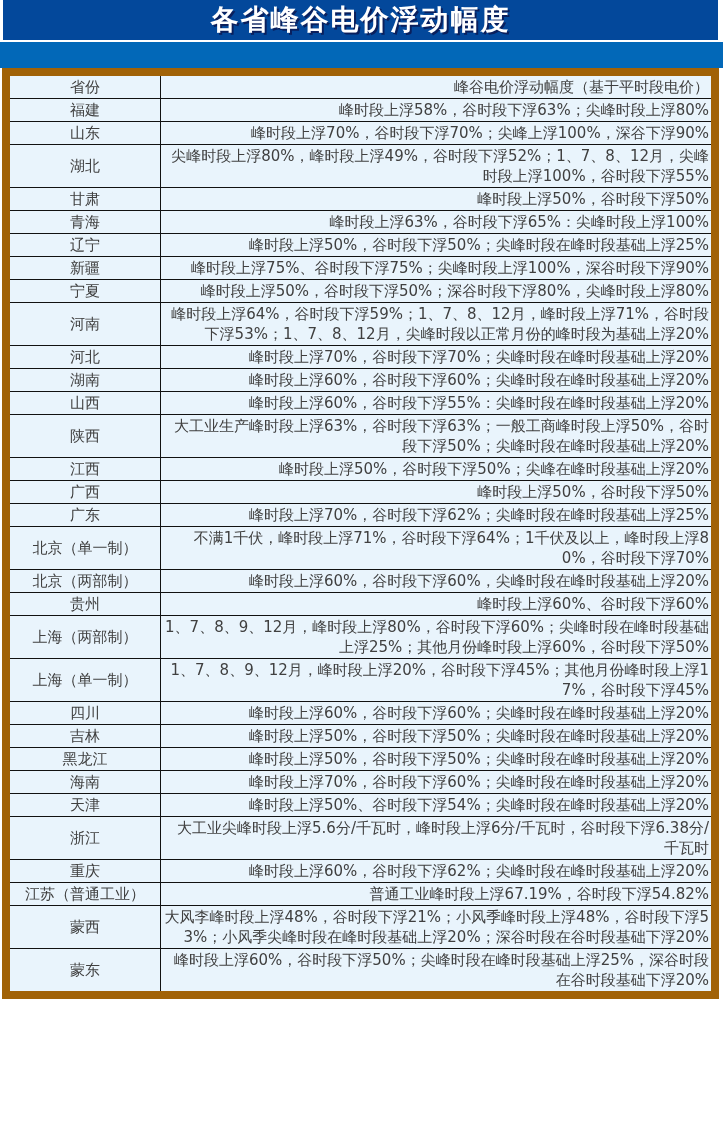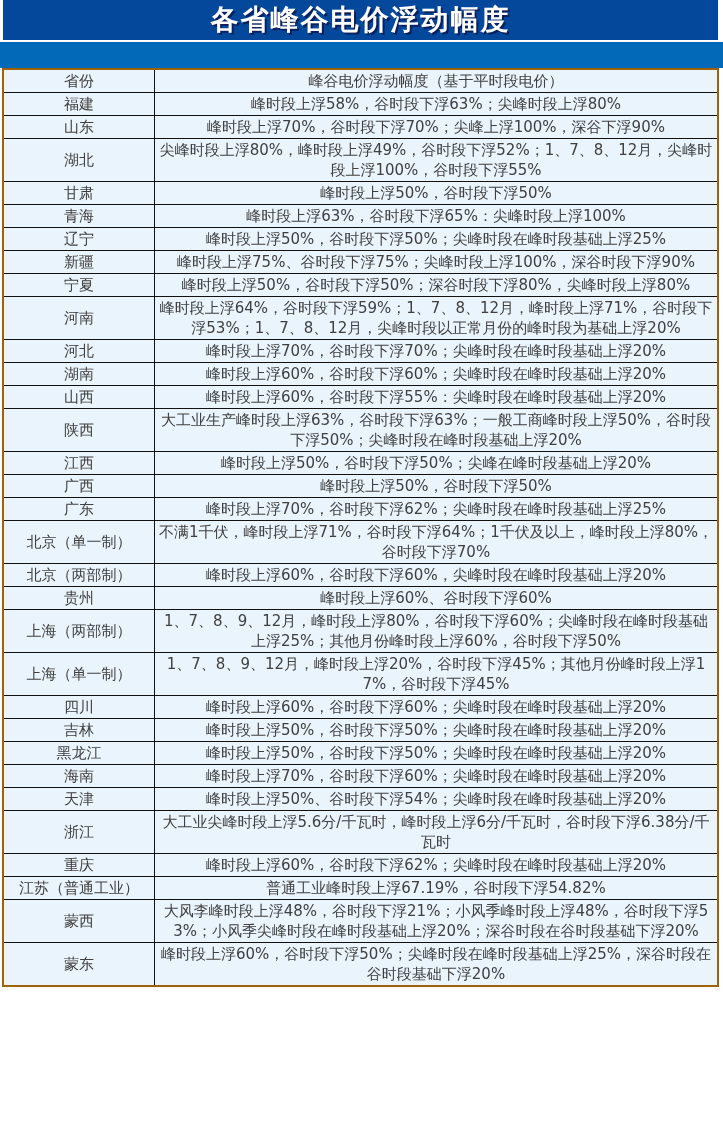--- a/index.html
+++ b/index.html
@@ -36,38 +36,38 @@
     margin-top: 2px;
     height: 26px;
     width: 723px;
     background: #0268b8;
   }
   table.price-table {
     border-collapse: collapse;
     table-layout: fixed;
     width: 717px;
     margin-left: 2px;
-    border: 2px solid #a16207;
+    border: 8px solid #a16207;
   }
   table.price-table td {
     border: 1px solid #111111;
     background: #e9f4fc;
     color: #404040;
     font-size: 15px;
     line-height: 20px;
     padding: 1px 2px;
     vertical-align: middle;
     word-break: break-all;
   }
   td.col-province {
     width: 146px;
     text-align: center;
   }
   td.col-detail {
-    text-align: center;
+    text-align: right;
     padding-left: 5px;
     padding-right: 4px;
   }
 </style>
 </head>
 <body>
 
 <div class="page">
 
   <div class="title-bar">

